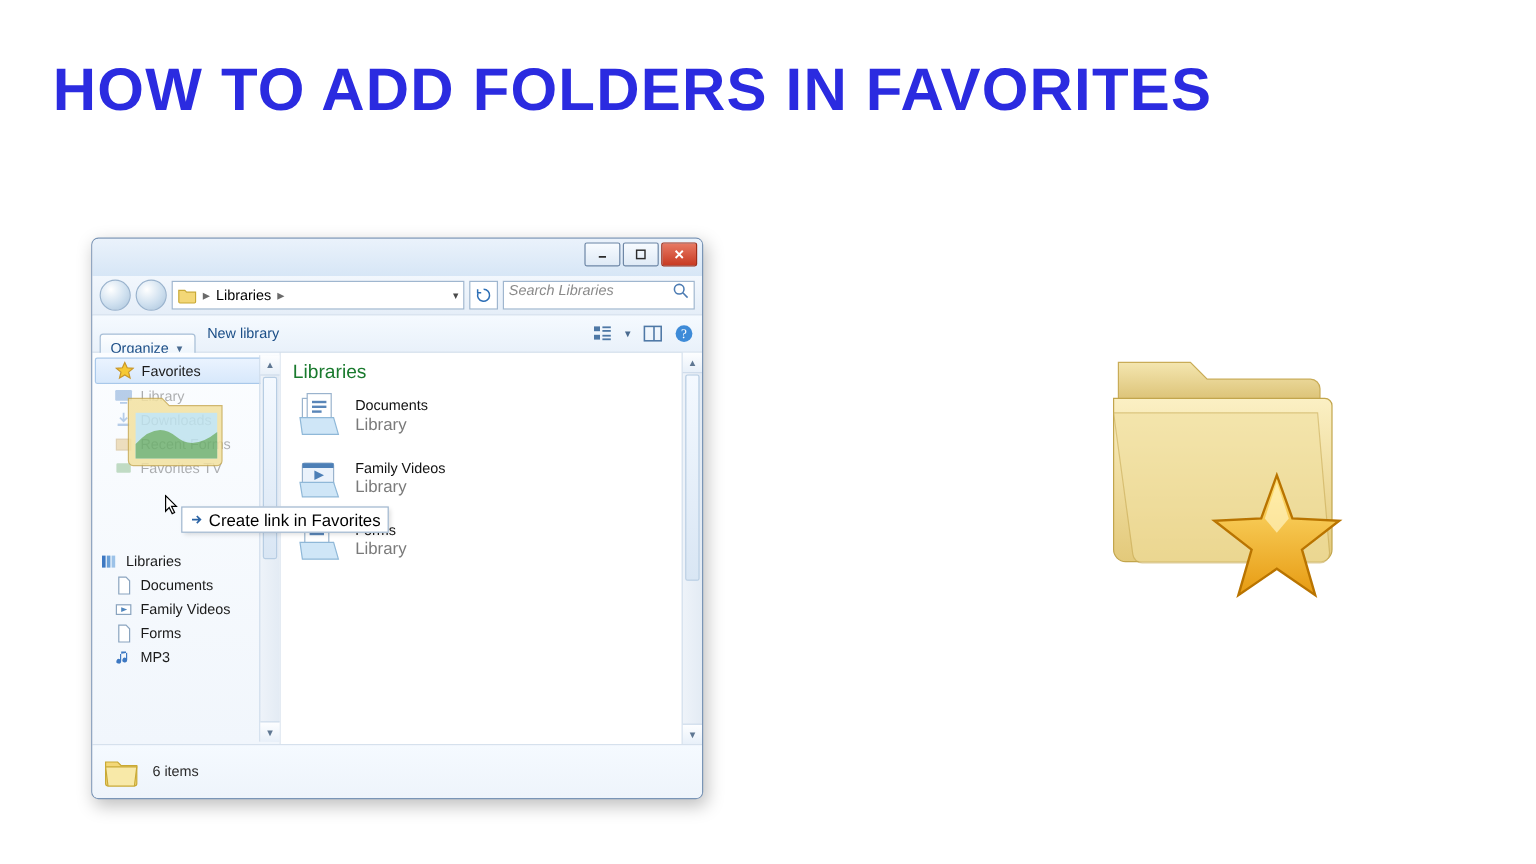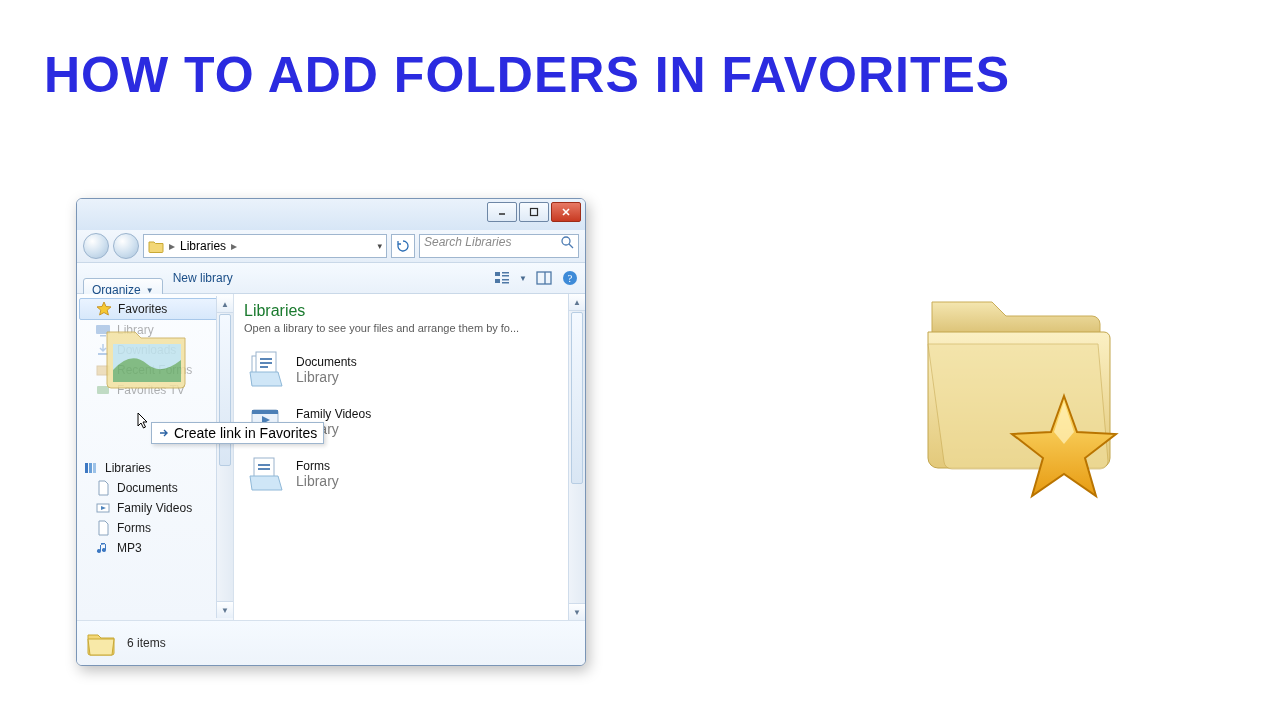--- a/index.html
+++ b/index.html
@@ -445,21 +445,20 @@
 
       <div class="scrollbar-v" style="top:2px;bottom:2px;">
         <div class="btn">▲</div>
         <div class="thumb" style="top:18px;height:150px;"></div>
         <div class="btn bot">▼</div>
       </div>
     </div>
 
     <div class="content">
       <h2>Libraries</h2>
-      <div class="sub">Open a library to see your files and arrange them by fo...</div>
 
       <div class="libitem">
         <svg class="big" viewBox="0 0 40 40">
           <rect x="6" y="6" width="20" height="28" fill="#fff" stroke="#9ab3cd"></rect>
           <rect x="10" y="2" width="20" height="28" fill="#fff" stroke="#9ab3cd"></rect>
           <rect x="14" y="8" width="12" height="2" fill="#5a86b8"></rect>
             <rect x="14" y="12" width="12" height="2" fill="#5a86b8"></rect>
             <rect x="14" y="16" width="8" height="2" fill="#5a86b8"></rect>
           <path d="M4 22 h28 l4 14 H6 z" fill="#cfe6f7" stroke="#8fb8d8"></path>
         </svg>

